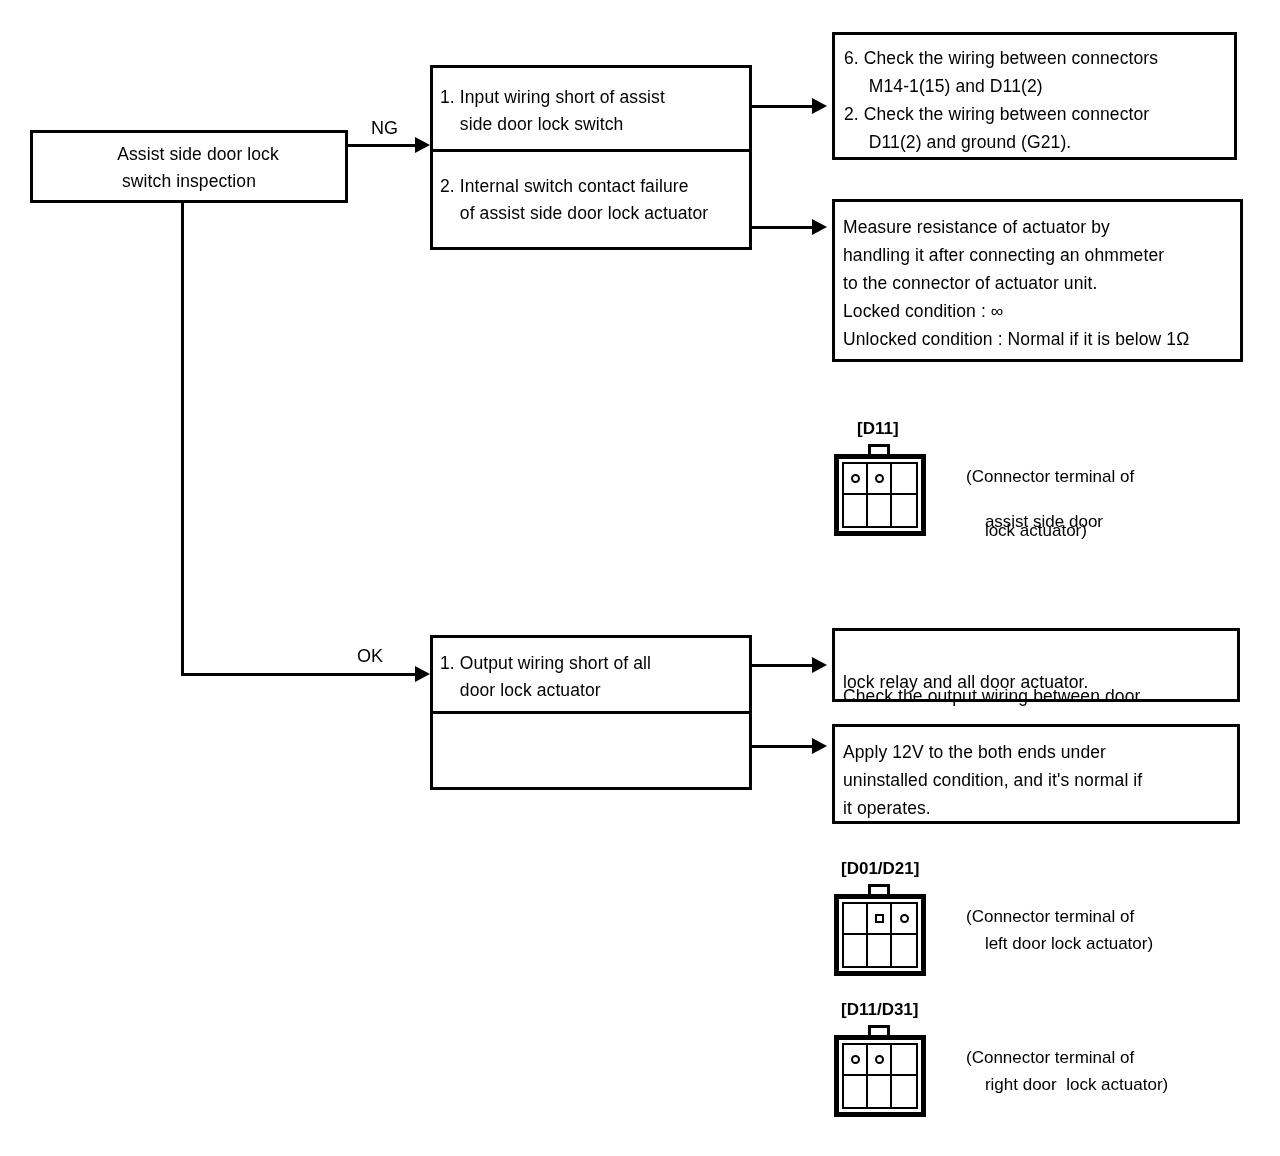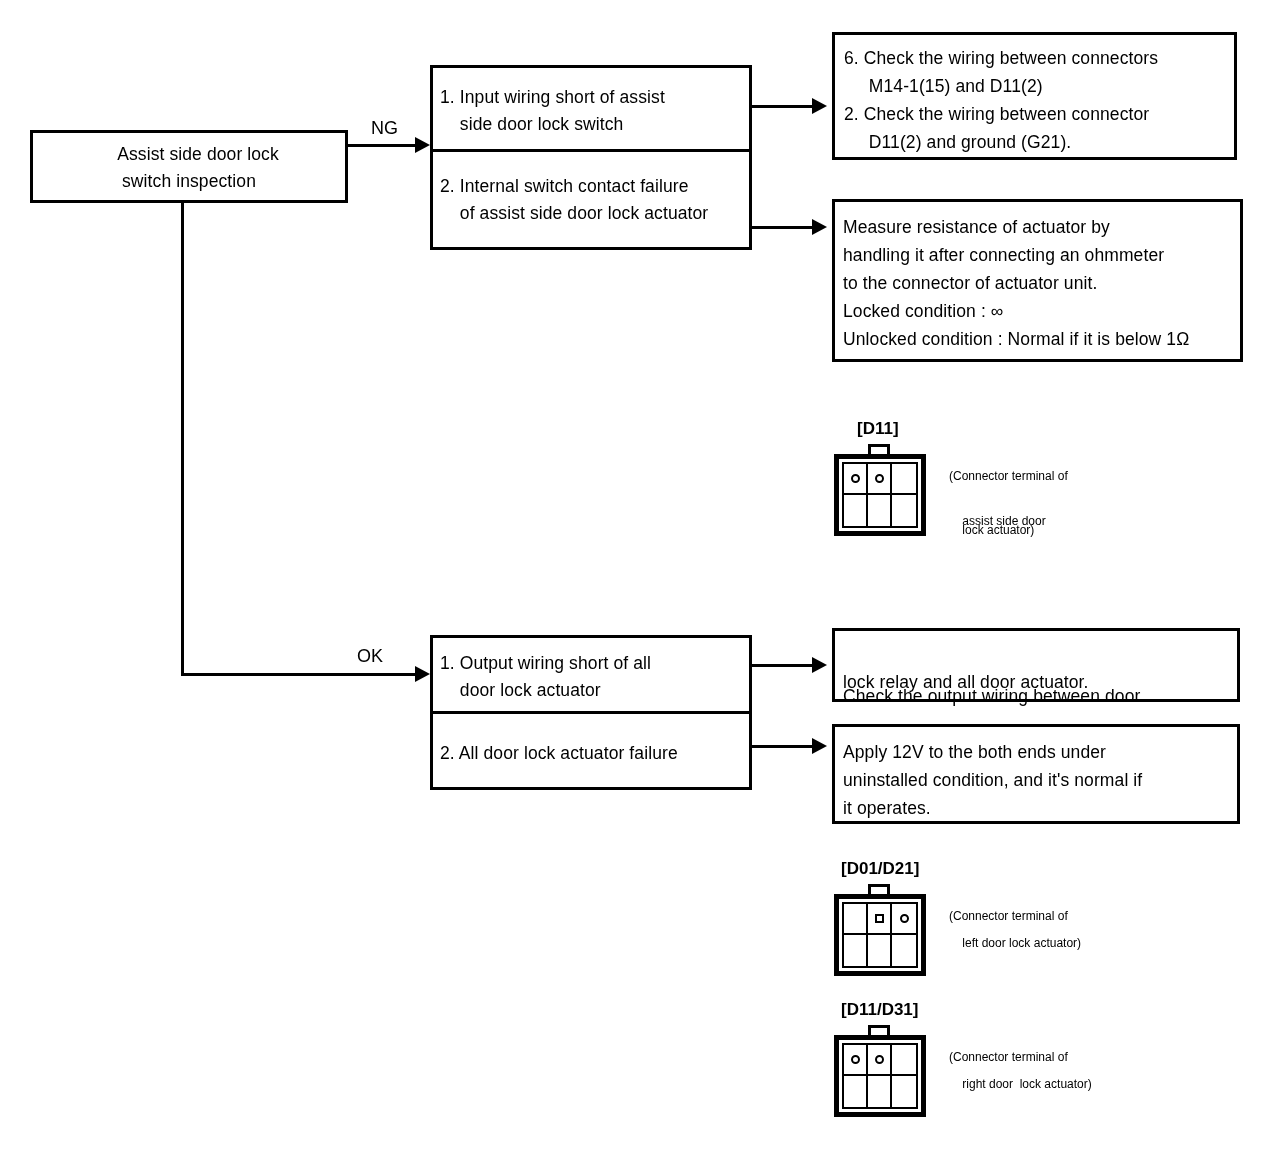--- a/index.html
+++ b/index.html
@@ -132,23 +132,24 @@
 
   .conn-name {
     position: absolute;
     font-size: 17px;
     font-weight: bold;
     white-space: pre;
     line-height: 20px;
   }
   .conn-desc {
     position: absolute;
-    font-size: 12px;
+    font-size: 17px;
     line-height: 27px;
     white-space: pre;
+    margin-left: 17px;
   }
 </style>
 </head>
 <body>
 
 <div id="canvas">
 
   <div class="box" style="left:30px; top:130px; width:318px; height:73px;">
   </div>
   <div class="txt txt-center" style="left:30px; top:140px; width:336px;">Assist side door lock</div>
@@ -215,21 +216,20 @@
   <div class="conn-desc" style="left:949px; top:463px;">(Connector terminal of</div>
   <div class="conn-desc" style="left:949px; top:508px;">    assist side door</div>
   <div class="conn-desc" style="left:949px; top:517px;">    lock actuator)</div>
 
   <div class="box" style="left:430px; top:635px; width:322px; height:155px;">
   </div>
   <div class="divider" style="left:430px; top:711px; width:322px;"></div>
 
   <div class="txt" style="left:440px; top:649px;">1. Output wiring short of all</div>
   <div class="txt" style="left:440px; top:676px;">    door lock actuator</div>
-  <div class="txt" style="left:440px; top:739px;">2. All door lock actuator failure</div>
 
   <div class="hline" style="left:752px; top:664px; width:66px;"></div>
   <div class="arrowhead" style="left:812px; top:657px;"></div>
 
   <div class="hline" style="left:752px; top:745px; width:66px;"></div>
   <div class="arrowhead" style="left:812px; top:738px;"></div>
 
   <div class="box" style="left:832px; top:628px; width:408px; height:74px;">
   </div>
   <div class="txt" style="left:843px; top:640px;margin-top:42px;">Check the output wiring between door</div>

